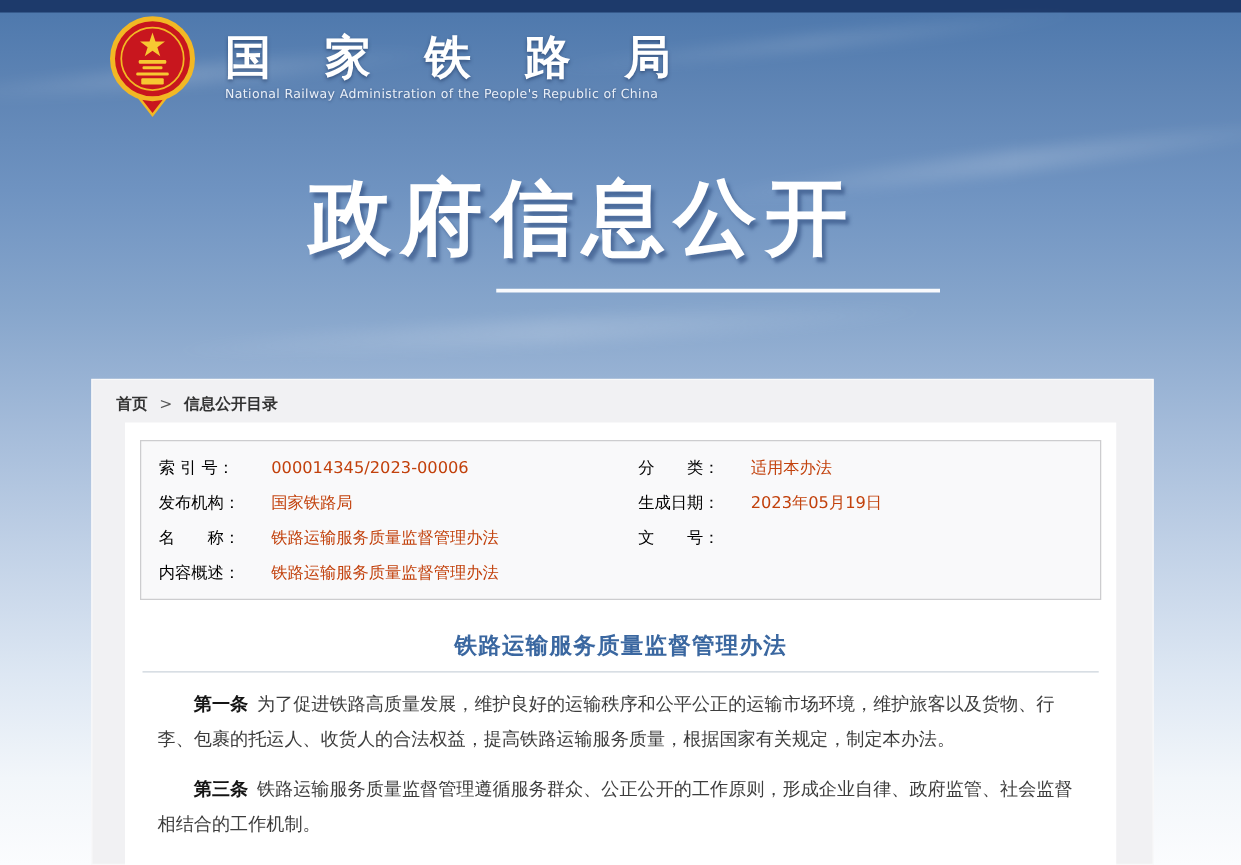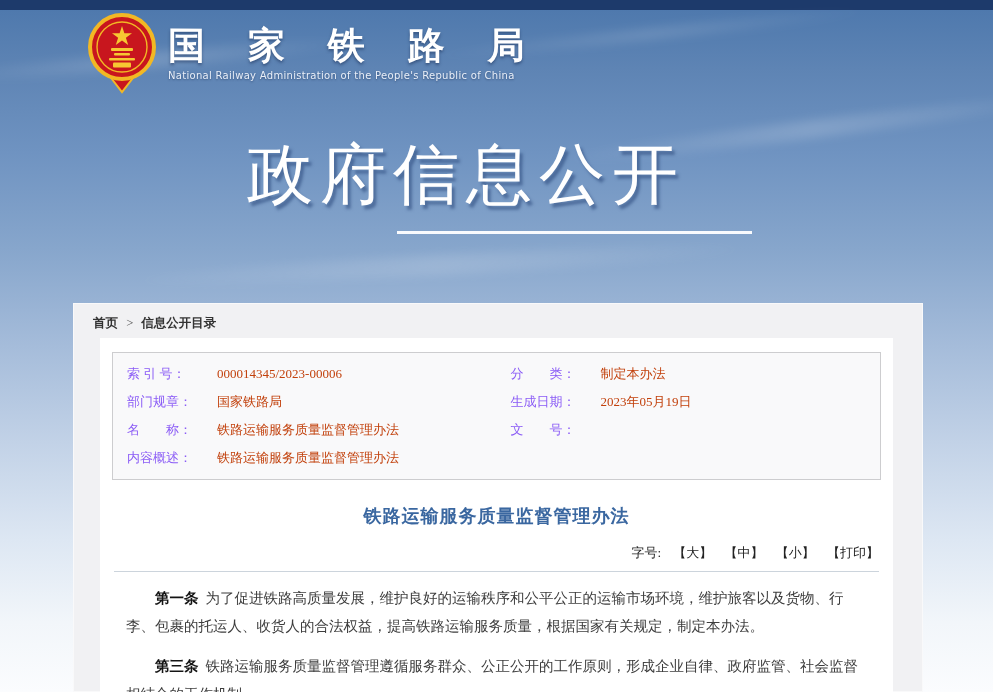--- a/index.html
+++ b/index.html
@@ -6,41 +6,41 @@
   body{font-family:"DejaVu Sans","Liberation Sans",sans-serif;}
   .page{position:relative;width:993px;height:692px;overflow:hidden;
     background:linear-gradient(180deg,#4c77ac 0%,#5e84b4 10%,#6f93c1 22%,#87a6cc 36%,#a5bcda 50%,#c2d2e7 64%,#dde7f3 78%,#f2f6fa 90%,#fbfcfe 100%);}
   .topstrip{position:absolute;top:0;left:0;width:100%;height:10px;background:#1d3a6b;}
   .cloud{position:absolute;background:linear-gradient(90deg,rgba(255,255,255,0) 0%,rgba(255,255,255,.55) 50%,rgba(255,255,255,0) 100%);filter:blur(5px);border-radius:50%;}
   .c1{top:52px;left:-60px;width:420px;height:16px;opacity:.28;transform:rotate(-5deg);}
   .c2{top:120px;right:-80px;width:520px;height:18px;opacity:.30;transform:rotate(-7deg);}
   .c3{top:255px;left:120px;width:640px;height:20px;opacity:.25;transform:rotate(-3deg);}
   .c4{top:28px;left:420px;width:460px;height:12px;opacity:.22;transform:rotate(-6deg);}
 
-  .site-header{position:absolute;top:12px;left:86px;display:flex;align-items:flex-start;gap:10px;cursor:pointer;}
+  .site-header{position:absolute;top:12px;left:86px;display:flex;align-items:flex-start;gap:22px;cursor:pointer;}
   .emblem{width:72px;height:82px;flex:0 0 auto;}
   .org-zh{font-size:37px;font-weight:bold;color:#ffffff;letter-spacing:15px;line-height:1.1;margin-top:14px;white-space:nowrap;
     text-shadow:0 2px 3px rgba(20,40,80,.5);}
   .org-en{font-size:10px;color:#e9eff8;letter-spacing:.3px;margin-top:3px;white-space:nowrap;text-shadow:0 1px 2px rgba(20,40,80,.5);}
 
-  .banner-title{position:absolute;top:130px;left:247px;font-size:66px;font-weight:normal;color:#ffffff;letter-spacing:7px;white-space:nowrap;
+  .banner-title{position:absolute;top:130px;left:247px;font-size:66px;font-weight:bold;color:#ffffff;letter-spacing:7px;white-space:nowrap;
     text-shadow:3px 4px 3px rgba(40,70,120,.55);}
   .banner-underline{position:absolute;top:231px;left:397px;width:355px;height:3px;background:#ffffff;opacity:.95;}
 
-  .panel{position:absolute;left:73px;top:303px;width:850px;height:389px;background:#f1f1f3;box-shadow:inset 0 0 0 1px rgba(255,255,255,.6);font-family:Liberation Serif, serif;}
+  .panel{position:absolute;left:73px;top:303px;width:850px;height:389px;background:#f1f1f3;box-shadow:inset 0 0 0 1px rgba(255,255,255,.6);}
   .breadcrumb{padding:12px 0 0 20px;font-size:12.5px;font-weight:bold;color:#333;}
   .breadcrumb a{color:#333;text-decoration:none;cursor:pointer;}
   .breadcrumb .sep{margin:0 5px;font-weight:normal;color:#555;}
 
   .sheet{position:absolute;left:27px;top:35px;width:793px;height:354px;background:#ffffff;}
 
   .meta{margin:14px 12px 0 12px;border:1px solid #cdcdcf;background:#f9f9fa;padding:7px 0;}
   .mrow{display:flex;height:28px;align-items:center;}
   .mcell{width:50%;display:flex;align-items:center;}
-  .mlabel{flex:0 0 90px;margin-left:14px;font-size:13px;color:#8b5cf6;white-space:pre;}
+  .mlabel{flex:0 0 90px;margin-left:14px;font-size:13px;color:#000000;white-space:pre;}
   .mvalue{font-size:13px;color:#c2410c;white-space:nowrap;}
 
   .doc-title{margin:24px 0 0 0;text-align:center;font-size:18px;font-weight:bold;color:#3a67a0;letter-spacing:1px;}
 
   .fontbar{margin:16px 14px 0 0;text-align:right;font-size:13px;color:#222;}
   .fontbar .fsz{margin-left:9px;cursor:pointer;color:#222;}
   .divider{margin:9px 14px 0 14px;border-bottom:1px solid #ccd4dc;}
 
   .article{margin:12px 14px 0 14px;font-size:14.5px;color:#3d3d3d;line-height:28px;}
   .article p{margin:12px;text-indent:2em;}
@@ -86,26 +86,26 @@
 
     <div class="sheet">
       <div class="meta">
         <div class="mrow">
           <div class="mcell">
             <span class="mlabel">索 引 号：</span>
             <span class="mvalue">000014345/2023-00006</span>
           </div>
           <div class="mcell">
             <span class="mlabel">分　　类：</span>
-            <span class="mvalue">制定本办法</span>
+            <span class="mvalue">适用本办法</span>
           </div>
         </div>
         <div class="mrow">
           <div class="mcell">
-            <span class="mlabel">部门规章：</span>
+            <span class="mlabel">发布机构：</span>
             <span class="mvalue">国家铁路局</span>
           </div>
           <div class="mcell">
             <span class="mlabel">生成日期：</span>
             <span class="mvalue">2023年05月19日</span>
           </div>
         </div>
         <div class="mrow">
           <div class="mcell">
             <span class="mlabel">名　　称：</span>
@@ -118,27 +118,20 @@
         <div class="mrow">
           <div class="mcell">
             <span class="mlabel">内容概述：</span>
             <span class="mvalue">铁路运输服务质量监督管理办法</span>
           </div>
         </div>
       </div>
 
       <div class="doc-title">铁路运输服务质量监督管理办法</div>
 
-      <div class="fontbar">
-        <span>字号:</span>
-        <span class="fsz">【大】</span>
-        <span class="fsz">【中】</span>
-        <span class="fsz">【小】</span>
-        <span class="fsz">【打印】</span>
-      </div>
       <div class="divider"></div>
 
       <div class="article">
         <p><b>第一条</b><span>为了促进铁路高质量发展，维护良好的运输秩序和公平公正的运输市场环境，维护旅客以及货物、行李、包裹的托运人、收货人的合法权益，提高铁路运输服务质量，根据国家有关规定，制定本办法。</span></p>
         <p><b>第三条</b><span>铁路运输服务质量监督管理遵循服务群众、公正公开的工作原则，形成企业自律、政府监管、社会监督相结合的工作机制。</span></p>
       </div>
     </div>
   </div>
 </div>
 

